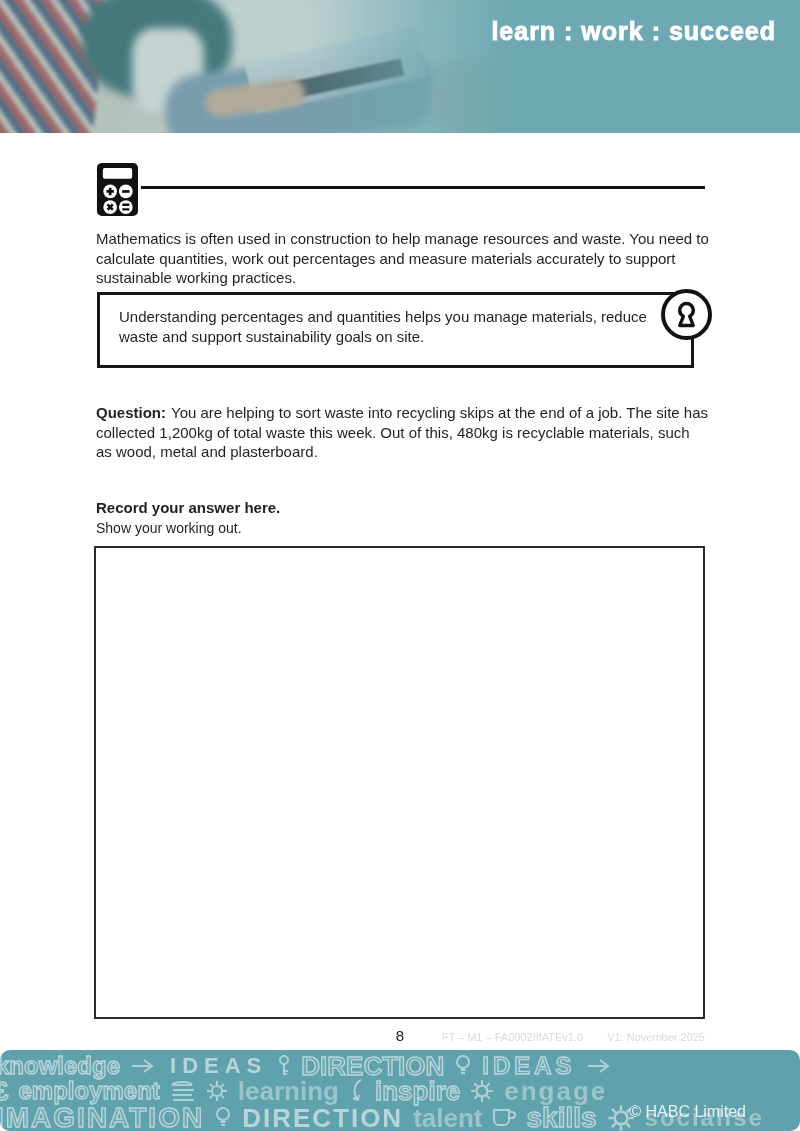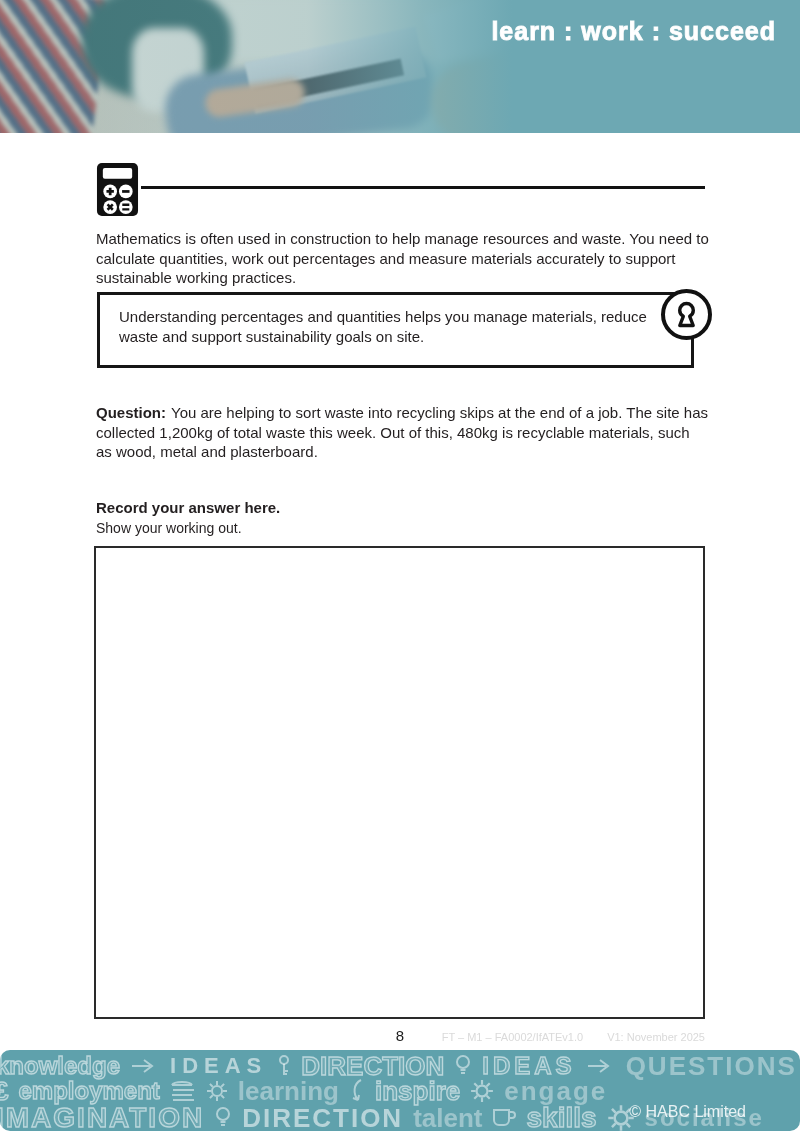--- a/index.html
+++ b/index.html
@@ -167,21 +167,20 @@
         </svg>
       <span class="bw-o s26">DIRECTION</span>
       <svg class="banner-icon" width="18" height="26" viewBox="0 0 18 26">
           <circle cx="9" cy="9" r="6"></circle>
           <path d="M6.5 17h5 M7 20h4"></path>
         </svg>
       <span class="bw-o s24 ls4">IDEAS</span>
       <svg class="banner-icon" width="30" height="18" viewBox="0 0 30 18">
           <path d="M2 9h18 M14 3l8 6-8 6"></path>
         </svg>
-      <span class="bw-f2 s26 ls2">QUESTIONS</span>
     </div>
 
     <div class="bw-row bw-row2">
       <span class="bw-o s26">£</span>
       <span class="bw-o s24">employment</span>
       <svg class="banner-icon" width="26" height="24" viewBox="0 0 26 24">
           <path d="M2 6h20 M2 6c2-4 18-4 20 0 M3 11h21 M2 16h20 M3 21h21"></path>
         </svg>
       <svg class="banner-icon" width="22" height="22" viewBox="0 0 22 22">
           <circle cx="11" cy="11" r="5"></circle>

